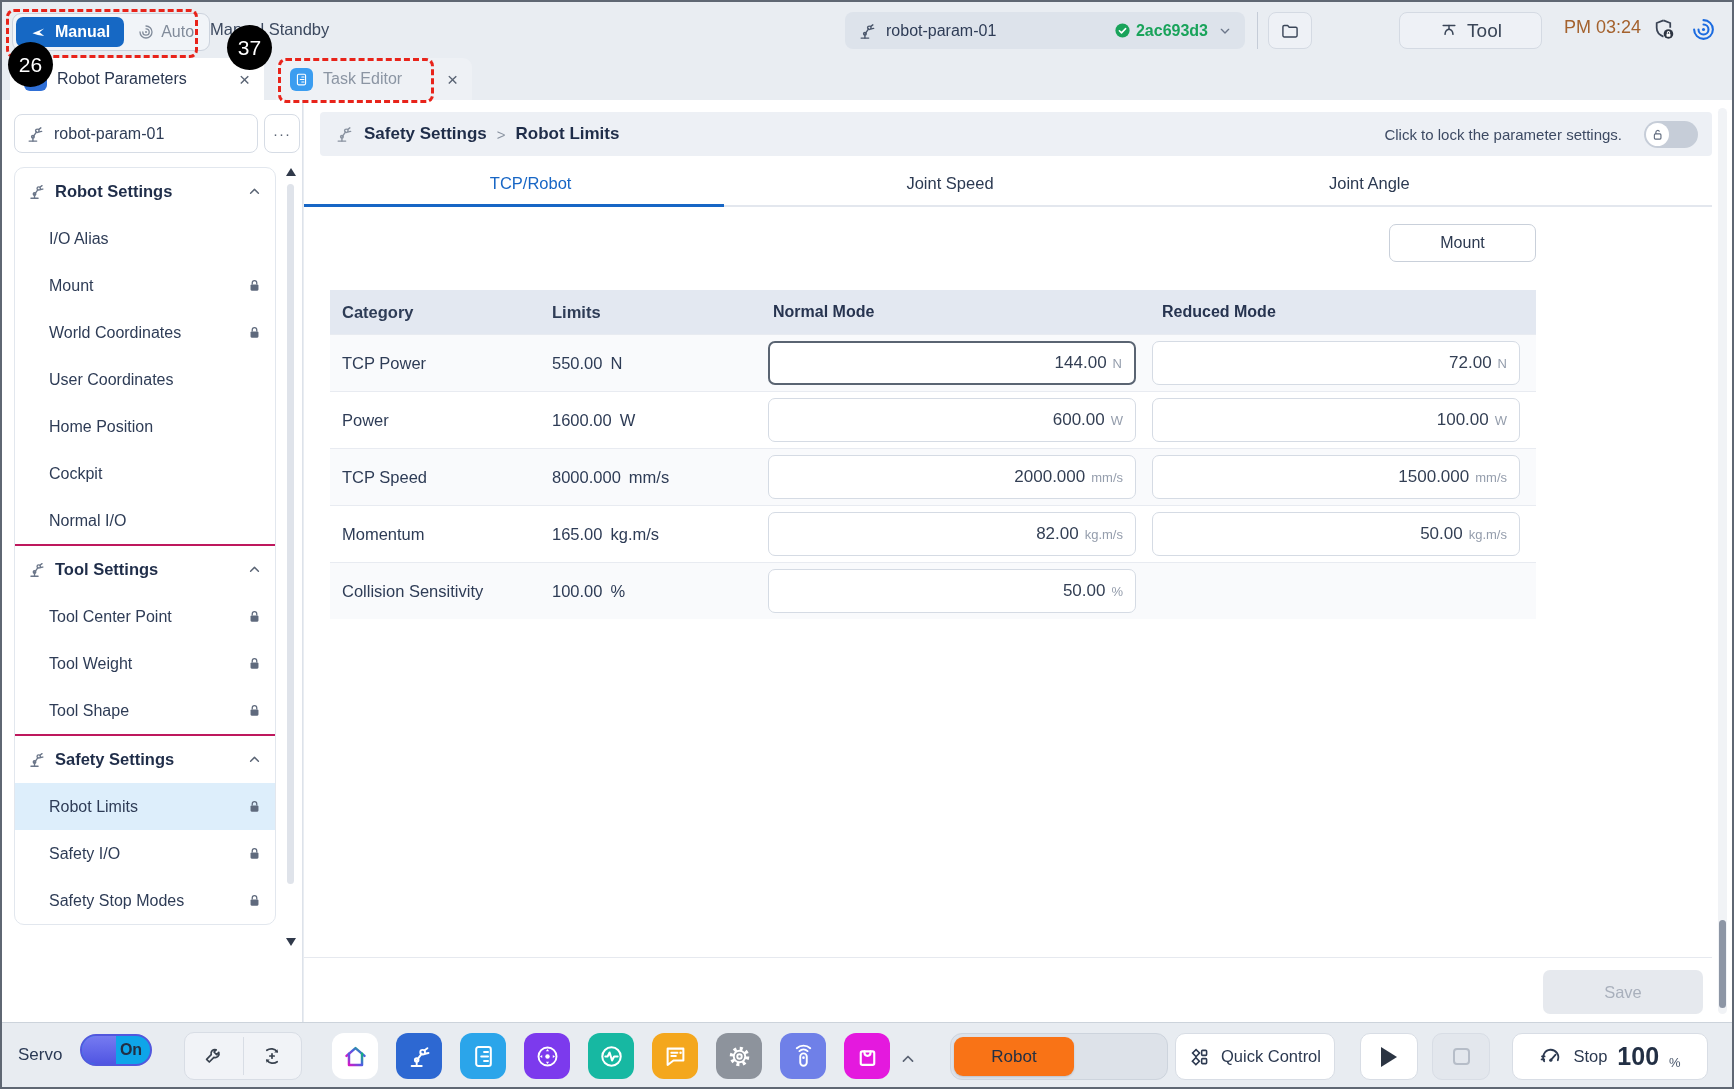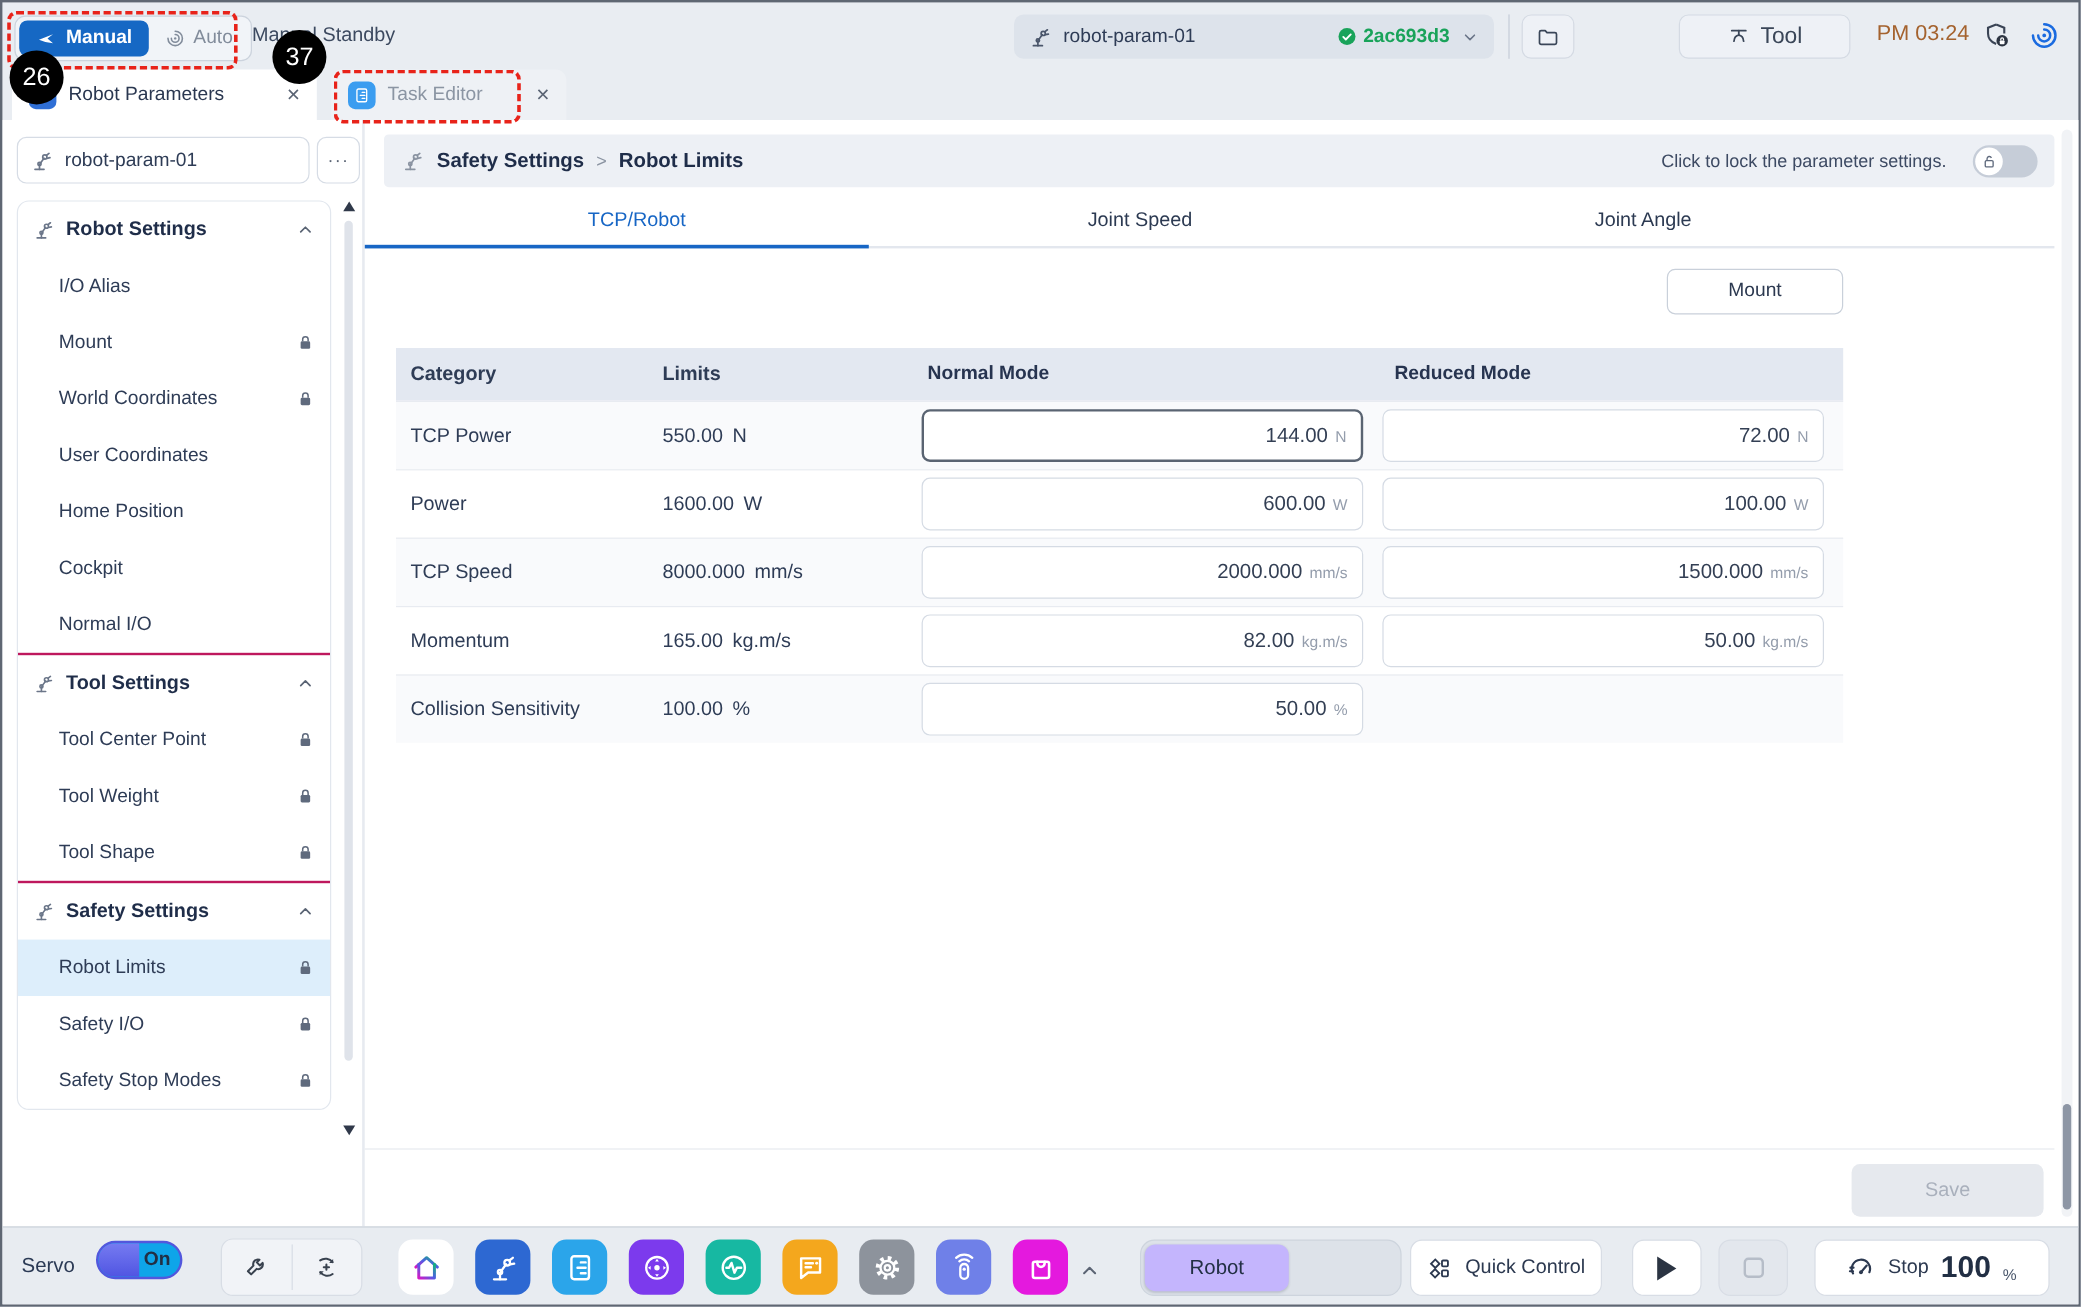--- a/index.html
+++ b/index.html
@@ -112,21 +112,21 @@
     justify-content:center;font-size:16px;font-weight:600;color:#222f44}
   .grp{position:absolute;left:182px;top:9px;width:118px;height:48px;background:#f1f3f7;
     border:1px solid #d8dde5;border-radius:10px;display:flex}
   .grp .cell{width:58px;display:flex;align-items:center;justify-content:center;color:#39424f}
   .grp .gdiv{width:1px;background:#d8dde5;margin:4px 0}
   .apps{position:absolute;left:330px;top:10px;display:flex;gap:18px}
   .app{width:46px;height:46px;border-radius:12px;display:flex;align-items:center;justify-content:center;color:#fff}
   .chev-small{position:absolute;left:896px;top:26px;color:#5b6474}
   .robot-ctl{position:absolute;left:948px;top:10px;width:218px;height:47px;background:#dde2e9;
     border:1px solid #cdd4dd;border-radius:12px}
-  .robot-pill{position:absolute;left:3px;top:3px;width:120px;height:39px;background:#c4b5fd;border-radius:9px;
+  .robot-pill{position:absolute;left:3px;top:3px;width:120px;height:39px;background:#f97316;border-radius:9px;
     display:flex;align-items:center;justify-content:center;font-size:17px;color:#222f44;
     box-shadow:0 1px 2px rgba(40,50,70,.18)}
   .pillbtn{position:absolute;top:10px;height:47px;background:#ffffff;border:1px solid #d8dde5;
     border-radius:10px;display:flex;align-items:center;justify-content:center;gap:10px;
     font-size:16.5px;color:#2c3950}
   .play-tri{width:0;height:0;border-top:10px solid transparent;border-bottom:10px solid transparent;
     border-left:16px solid #2b3442}
   .stop-sq{width:17px;height:17px;border:2.5px solid #b6bdc8;border-radius:4px;background:transparent}
   .speed-val{font-size:25px;font-weight:600;color:#222f44}
   .speed-unit{font-size:13px;color:#49566b;align-self:flex-end;margin-bottom:9px}

